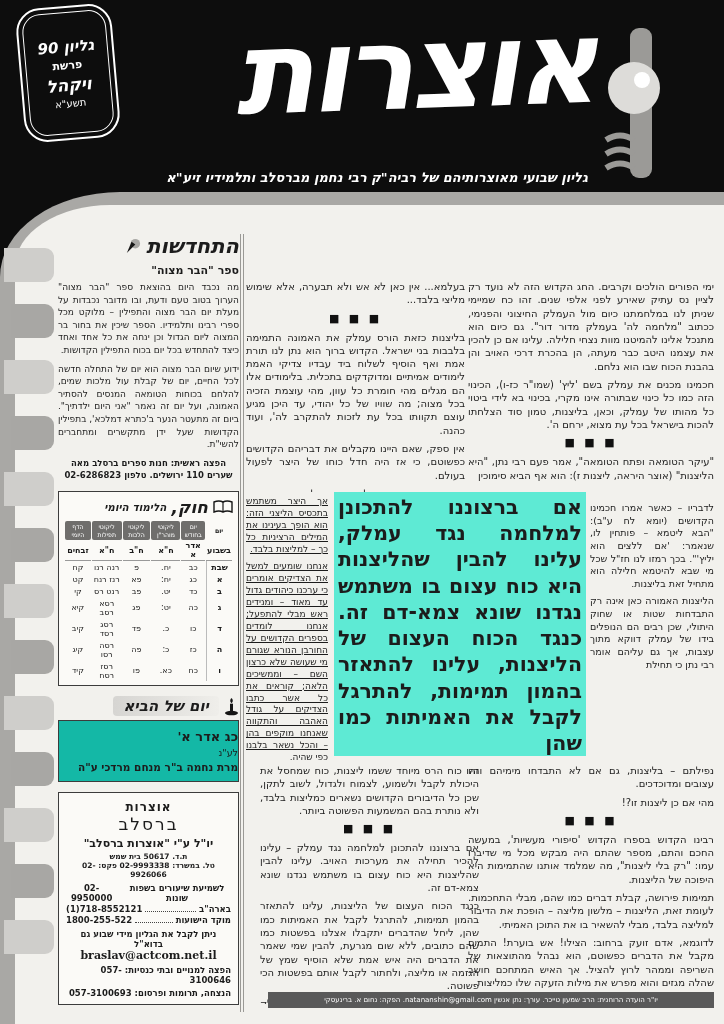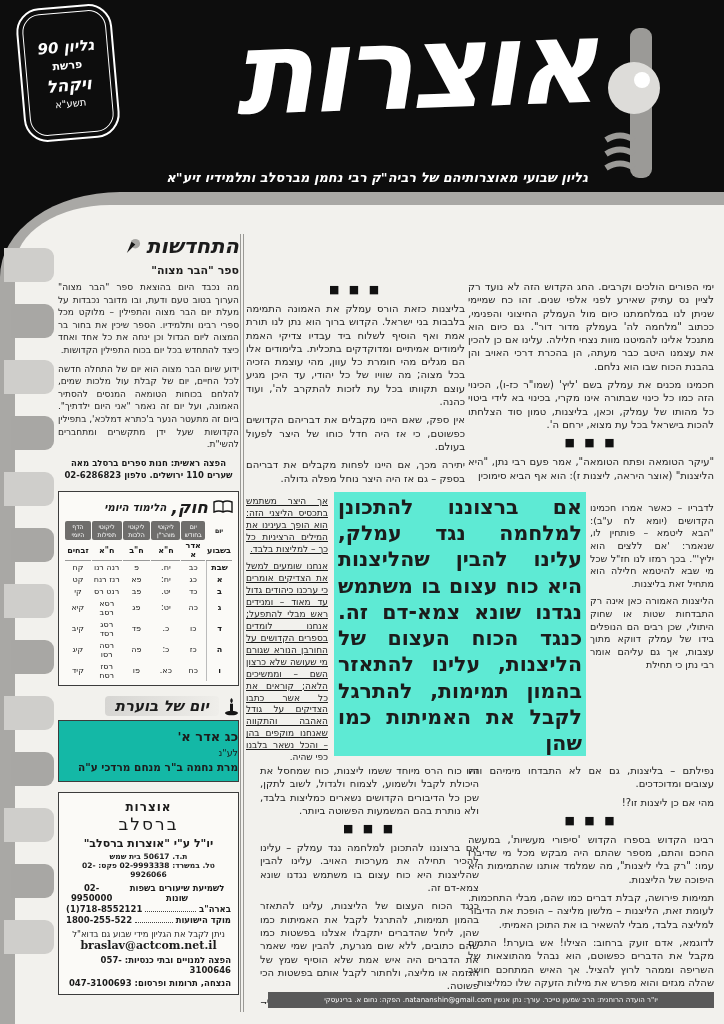--- a/index.html
+++ b/index.html
@@ -66,21 +66,21 @@
   .hf-name { font-size:10.5px; font-weight:700; }
 
   .sb-footer { border:1px solid #3c3c3c; background:#fbfaf7; text-align:center; padding:7px 7px 6px; }
   .bf-l1 { font-size:12px; font-weight:800; letter-spacing:1px; }
   .bf-l2 { font-size:17px; font-weight:400; letter-spacing:2px; margin-bottom:3px; }
   .bf-pub { font-size:11px; font-weight:800; margin-bottom:2px; }
   .bf-pob { font-size:7.5px; font-weight:700; }
   .bf-tel { font-size:7.5px; font-weight:700; margin-bottom:4px; }
   .leader { display:flex; align-items:baseline; font-weight:700; font-size:8.5px; margin-bottom:1px; }
   .leader .dots { flex:1; border-bottom:1.5px dotted #444; margin:0 3px; height:7px; }
-  .bf-email-note { font-size:8.5px; font-weight:400; margin-top:4px;text-align:center; }
+  .bf-email-note { font-size:8.5px; font-weight:700; margin-top:4px;text-align:center; }
   .bf-email { font-size:11px; font-weight:800; font-family:"DejaVu Serif", serif; direction:ltr; }
   .bf-dist { font-size:8.5px; font-weight:800; margin-top:3px;text-align:right; }
 
   
   .main { position:absolute; left:246px; top:234px; width:468px; height:782px; z-index:4; color:#1c1c1c; }
   .headline { position:absolute; right:0; top:0; width:252px; height:40px;
     display:flex; align-items:center; gap:8px; }
   .headline-text { font-size:26px; font-weight:800; font-style:italic; white-space:nowrap; }
   .col { position:absolute; overflow:hidden; }
   .col p.para { font-size:10px; line-height:1.33; text-align:justify; margin-bottom:5px; }
@@ -258,21 +258,21 @@
     </div>
 
     <div class="hafatza-label">
       <span class="icon">
         <svg width="15" height="19" viewBox="0 0 16 20">
             <ellipse cx="8" cy="17" rx="7" ry="2.4" fill="#161616"></ellipse>
             <rect x="6.4" y="7" width="3.2" height="10" fill="#161616"></rect>
             <path d="M8 1 Q10.8 4 8 6.4 Q5.2 4 8 1 Z" fill="#161616"></path>
           </svg>
       </span>
-      <span class="lbl">יום של בוערת</span>
+      <span class="lbl">יום של הביא</span>
     </div>
     <div class="hafatza-box">
       <div class="hf-date">כג אדר א'</div>
       <div class="hf-ln">לע"נ</div>
       <div class="hf-name">מרת נחמה ב"ר מנחם מרדכי ע"ה</div>
     </div>
 
     <div class="sb-footer">
       <div class="bf-l1">אוצרות</div>
       <div class="bf-l2">ברסלב</div>
@@ -292,21 +292,21 @@
           </div>
           <div class="leader">
             <span>מוקד הישועות</span>
             <span class="dots"></span>
             <span style="direction: ltr;">1800-255-522</span>
           </div>
         </div>
       <div class="bf-email-note">ניתן לקבל את הגליון מידי שבוע גם בדוא"ל</div>
       <div class="bf-email">braslav@actcom.net.il</div>
       <div class="bf-dist">הפצה למנויים ובתי כנסיות: 057-3100646</div>
-      <div class="bf-dist">הנצחה, תרומות ופרסום: 047-3100693</div>
+      <div class="bf-dist">הנצחה, תרומות ופרסום: 057-3100693</div>
     </div>
   </div>
 
   <div class="main">
 
     <div class="col col-right-top">
       <div>
           <p class="para">ימי הפורים הולכים וקרבים. החג הקדוש הזה לא נועד רק לציין נס עתיק שאירע לפני אלפי שנים. זהו כח שמיימי שניתן לנו במלחמתנו כיום מול העמלק החיצוני והפנימי, ככתוב "מלחמה לה' בעמלק מדור דור". גם כיום הוא מתנכל אלינו להמיטנו מוות נצחי חלילה. עלינו אם כן להכין את עצמנו היטב כבר מעתה, הן בהכרת דרכי האויב והן בהבנת הכוח שבו הוא נלחם.</p>
           <p class="para">חכמינו מכנים את עמלק בשם 'ליץ' (שמו"ר כז-ו), הכינוי הזה כמו כל כינוי שבתורה אינו מקרי, בכינוי בא לידי ביטוי כל מהותו של עמלק, וכאן, בליצנות, טמון סוד הצלחתו להכות בישראל בכל עת מצוא, ירחם ה'.</p>
         </div>
@@ -330,20 +330,23 @@
         </div>
       <div class="divider">■ ■ ■</div>
       <div>
           <p class="para">רבינו הקדוש בספרו הקדוש 'סיפורי מעשיות', במעשה החכם והתם, מספר שהתם היה מבקש מכל מי שדיברו עמו: "רק בלי ליצנות", מה שמלמד אותנו שהתמימות היא היפוכה של הליצנות.</p>
           <p class="para">תמימות פירושה, קבלת דברים כמו שהם, מבלי התחכמות. לעומת זאת, הליצנות – מלשון מליצה – הופכת את הדיבור למליצה בלבד, מבלי להשאיר בו את התוכן האמיתי.</p>
           <p class="para">לדוגמא, אדם זועק ברחוב: הצילו! אש בוערת! התמים מקבל את הדברים כפשוטם, הוא נבהל מהתוצאות של השריפה וממהר לרוץ להציל. אך האיש המתחכם חושב שהלה מגזים והוא מפרש את מילות הזעקה שלו כמליצות</p>
         </div>
     </div>
 
     <div class="col col-left-top">
+      <div>
+          <p class="para">בעלמא... אין כאן לא אש ולא תבערה, אלא שימוש מליצי בלבד...</p>
+        </div>
       <div class="divider">■ ■ ■</div>
       <div>
           <p class="para">בליצנות כזאת הורס עמלק את האמונה התמימה בלבבות בני ישראל. הקדוש ברוך הוא נתן לנו תורת אמת ואף הוסיף לשלוח ביד עבדיו צדיקי האמת לימודים אמיתיים ומדוקדקים בתכלית. בלימודים אלו הם מגלים מהי חומרת כל עוון, מהי עוצמת הזכיה בכל מצוה; מה שוויו של כל יהודי, עד היכן מגיע עוצם תקוותו בכל עת לזכות להתקרב לה', ועוד כהנה.</p>
           <p class="para">אין ספק, שאם היינו מקבלים את דבריהם הקדושים כפשוטם, כי אז היה חדל כוחו של היצר לפעול בעולם.</p>
           <p class="para">יתירה מכך, אם היינו לפחות מקבלים את דבריהם בספק – גם אז היה היצר נוחל מפלה גדולה.</p>
         </div>
     </div>
 
     <div class="col col-left-narrow">
       <div>

